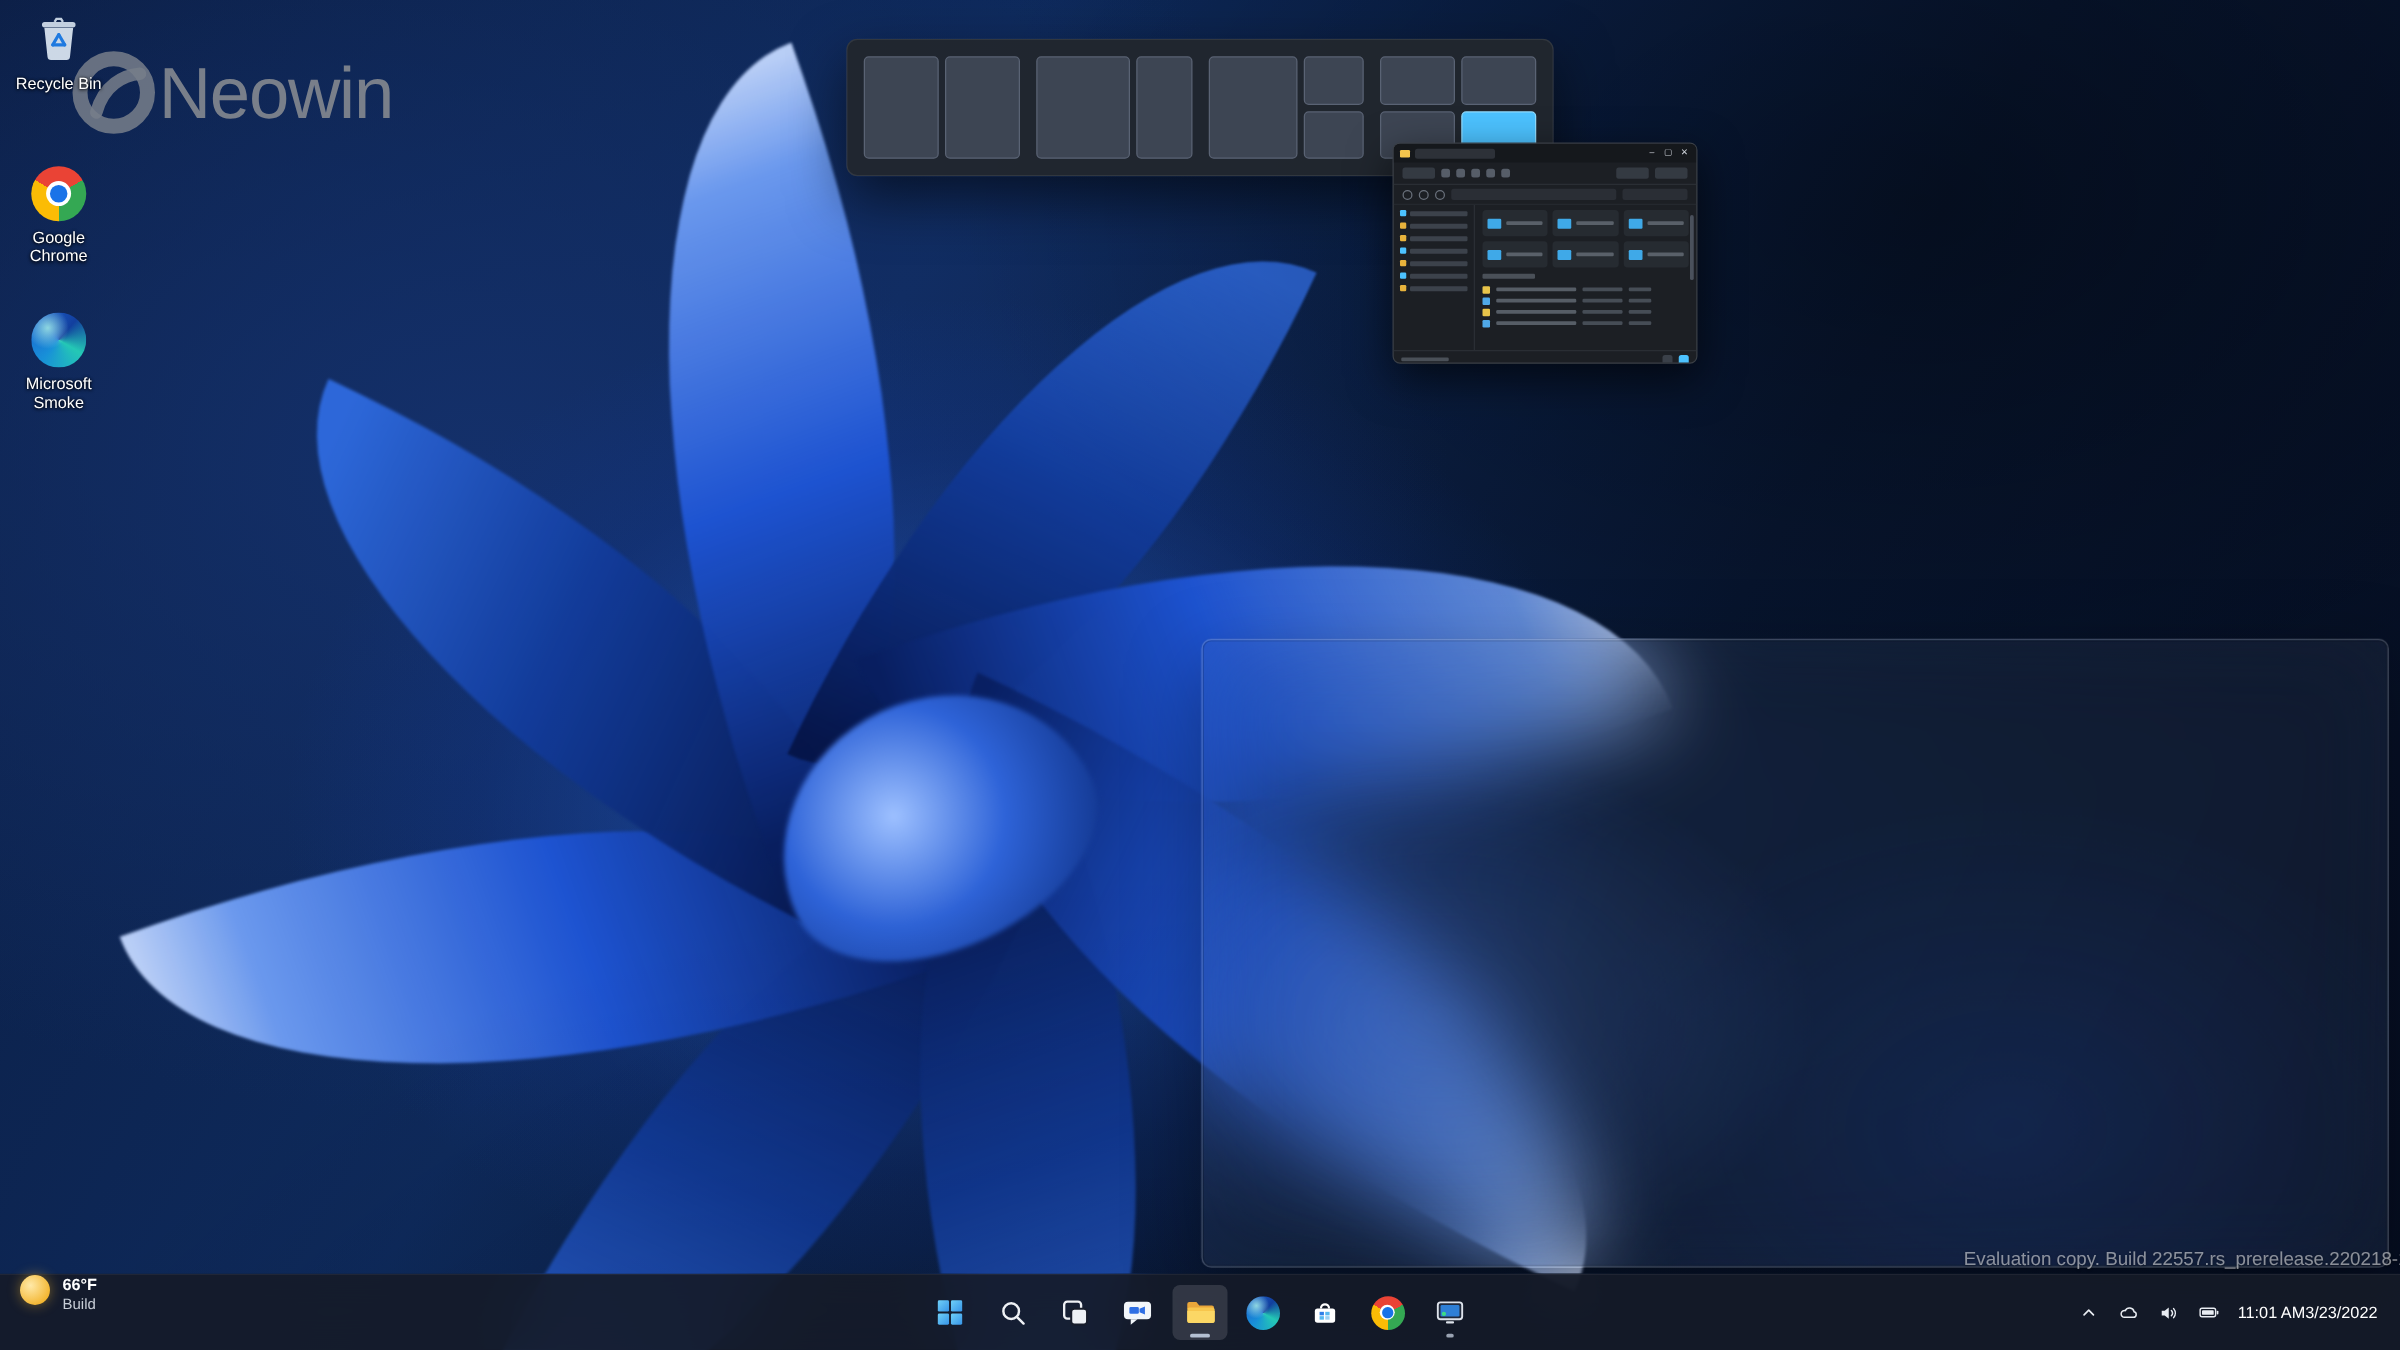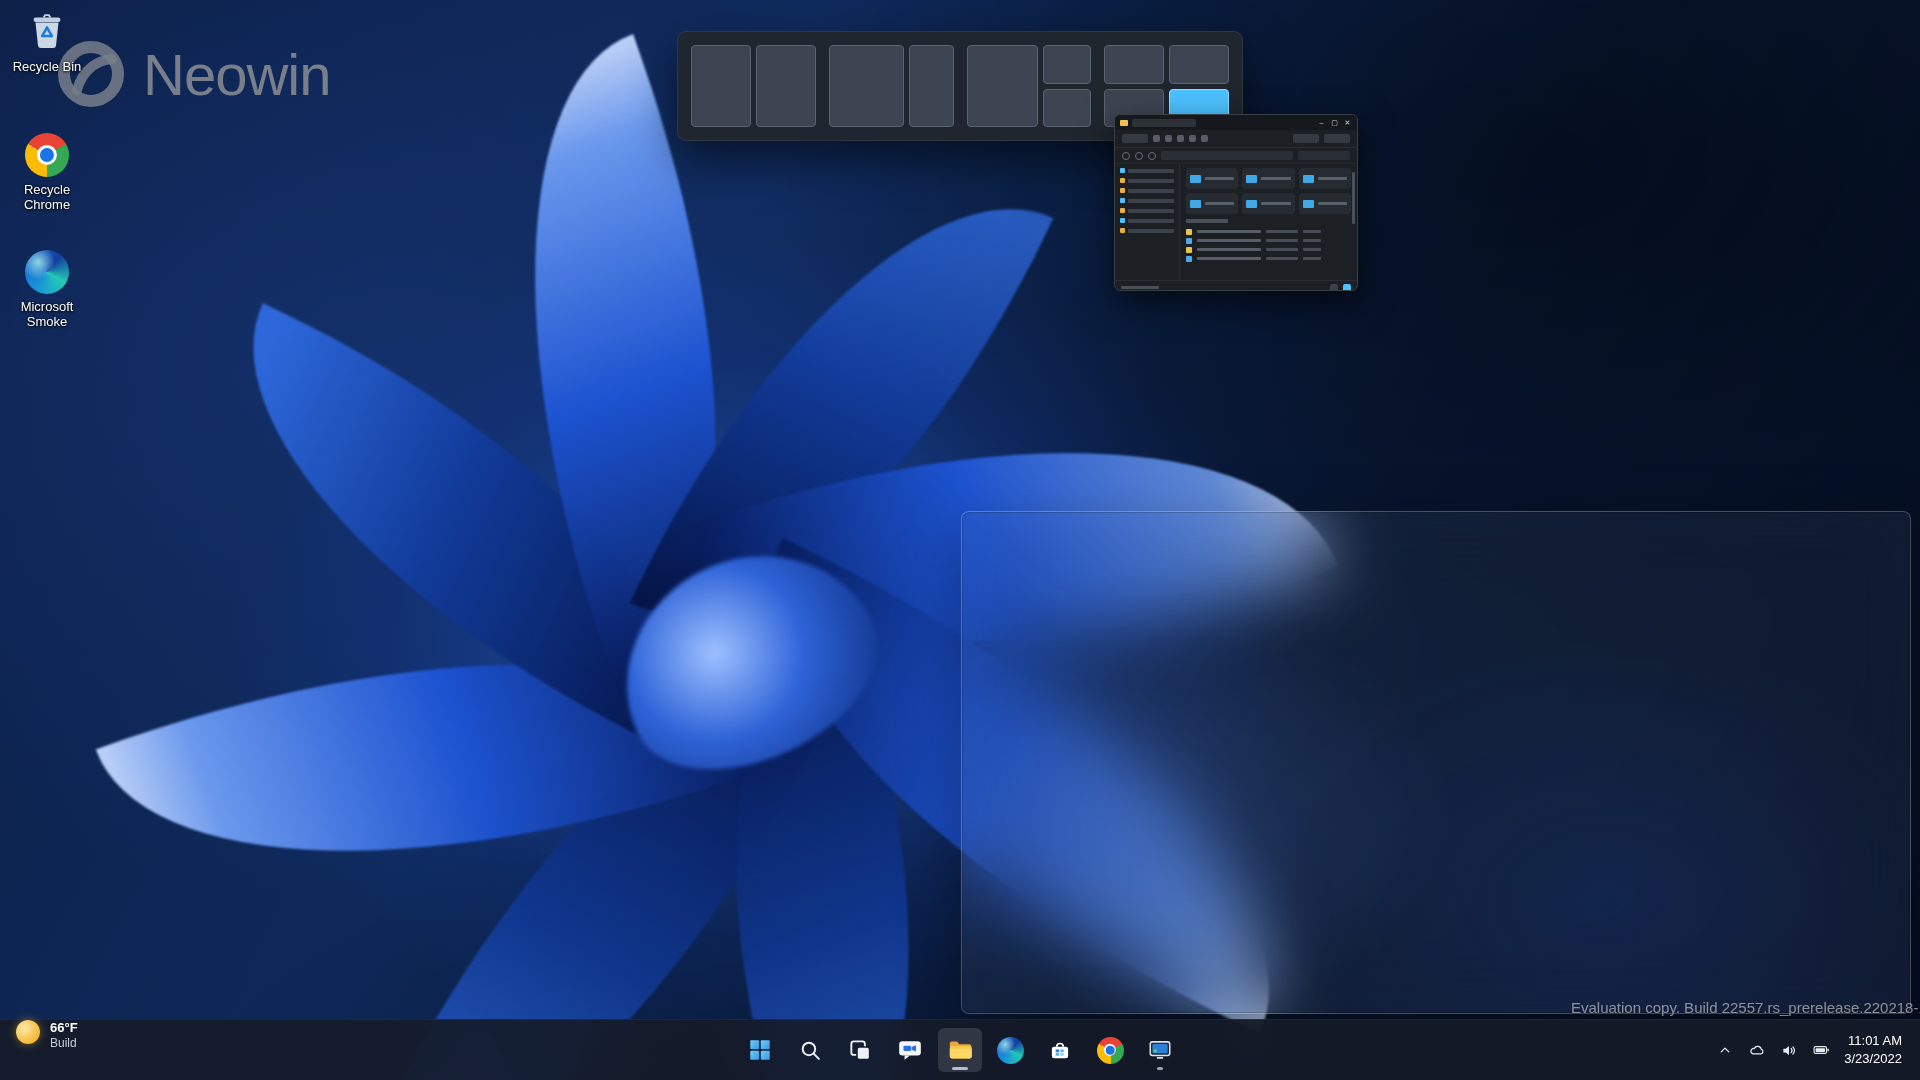--- a/index.html
+++ b/index.html
@@ -30,21 +30,21 @@
     transform:translate(-55%,-45%) rotate(-25deg);
     border-radius:50% 50% 50% 50%/60% 60% 40% 40%;
     background:radial-gradient(circle at 40% 40%, #9dc0ff 0%, #2e63d8 45%, #0a2a7a 100%);
     filter:blur(2px);}
   .vignette{position:absolute;inset:0;pointer-events:none;
     background:
       radial-gradient(1400px 900px at 80% 15%, rgba(0,0,0,0.40), rgba(0,0,0,0) 55%),
       radial-gradient(1700px 1100px at 50% 125%, rgba(0,0,0,0.28), rgba(0,0,0,0) 60%);}
 
   
-  .neowin{position:absolute;left:55px;top:38px;display:flex;align-items:center;gap:16px;z-index:1;opacity:.92;}
+  .neowin{position:absolute;left:55px;top:38px;display:flex;align-items:center;z-index:1;opacity:.92;}
   .neowin .nw-text{font-size:58px;font-weight:300;color:#82878f;letter-spacing:-1px;}
 
   
   .dicon{position:absolute;width:88px;display:flex;flex-direction:column;align-items:center;gap:5px;z-index:2;}
   .dlabel{font-size:13px;color:#fff;text-align:center;line-height:1.18;max-width:82px;
     text-shadow:0 1px 3px rgba(0,0,0,.95), 0 0 2px rgba(0,0,0,.7);}
   .chrome-logo{--s:44px;width:var(--s);height:var(--s);border-radius:50%;position:relative;
     background:conic-gradient(from -60deg,#ea4335 0 120deg,#34a853 0 240deg,#fbbc05 0 360deg);}
   .chrome-logo::before{content:"";position:absolute;left:50%;top:50%;transform:translate(-50%,-50%);
     width:calc(var(--s)*0.46);height:calc(var(--s)*0.46);border-radius:50%;background:#fff;}
@@ -141,21 +141,21 @@
   .tb-btn{position:relative;width:44px;height:44px;border:none;background:transparent;border-radius:6px;
     display:flex;align-items:center;justify-content:center;padding:0;}
   .tb-btn.focused{background:rgba(255,255,255,0.13);}
   .ind{position:absolute;bottom:2px;left:50%;transform:translateX(-50%);
     height:3px;width:6px;border-radius:2px;background:#9aa3b2;}
   .tb-btn.focused .ind{width:16px;background:#b4c0d2;}
   .chrome-logo.sm,.edge-logo.sm{--s:27px;}
   .tray{position:absolute;right:0;top:0;bottom:0;display:flex;align-items:center;gap:2px;padding-right:12px;}
   .tr-btn{width:30px;height:40px;display:flex;align-items:center;justify-content:center;
     background:transparent;border:none;border-radius:5px;}
-  .clock{display:flex;flex-direction:column;align-items:flex-end;justify-content:center;
+  .clock{display:flex;flex-direction:row;align-items:flex-end;justify-content:center;
     color:#fff;font-size:13px;line-height:1.35;padding:0 6px;background:transparent;border:none;}
   .showdesk{position:absolute;right:0;top:0;bottom:0;width:6px;background:transparent;border:none;}
 </style>
 </head>
 <body>
 
 <div class="stage">
 
   <div class="bloom">
     <div class="glow"></div>
@@ -188,21 +188,21 @@
         <path d="M24 20.5 l5 8.6"></path>
           <path d="M29 29.1 h-10"></path>
           <path d="M19 29.1 L24 20.5"></path>
       </g>
     </svg>
     <div class="dlabel">Recycle Bin</div>
   </div>
 
   <div class="dicon" style="left:3px;top:133px;">
     <div class="chrome-logo"></div>
-    <div class="dlabel">Recycle Chrome</div>
+    <div class="dlabel">Google Chrome</div>
   </div>
 
   <div class="dicon" style="left:3px;top:250px;">
     <div class="edge-logo"></div>
     <div class="dlabel">Microsoft Smoke</div>
   </div>
 
   <div class="snap">
     <div class="sg sg1">
       <div class="sc"></div>

